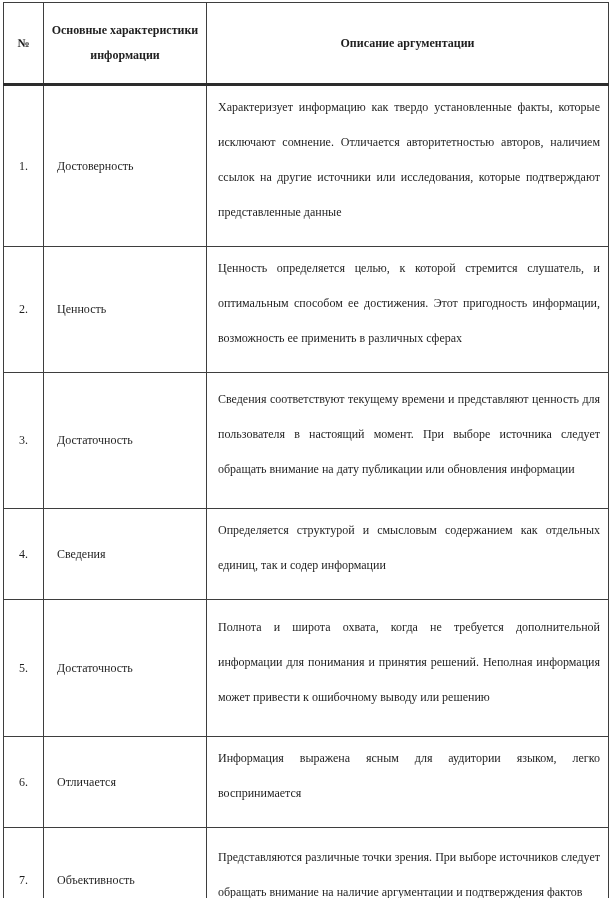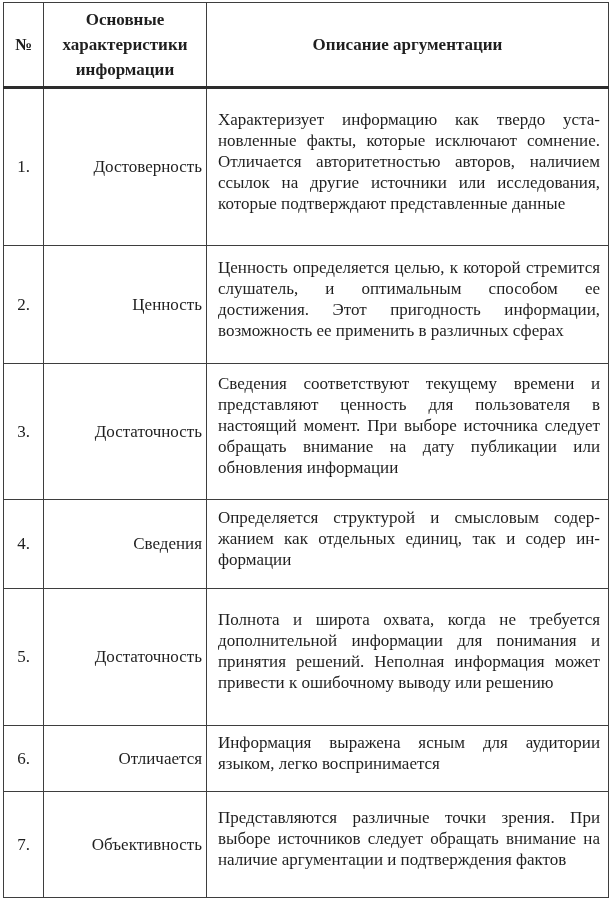--- a/index.html
+++ b/index.html
@@ -16,41 +16,41 @@
     table-layout: fixed;
     width: 605px;
     margin: 2px 0 0 3px;
   }
   col.c-num  { width: 40px; }
   col.c-name { width: 163px; }
   col.c-desc { width: 402px; }
   th, td {
     border: 1.5px solid #3e3e3e;
     vertical-align: middle;
-    font-size: 17px;
+    font-size: 12px;
   }
   thead th {
     border-bottom: 3px solid #2c2c2c;
     font-weight: bold;
     text-align: center;
     line-height: 25px;
     padding: 4px 6px;
   }
   thead tr { height: 82px; }
   td.cell-num {
     text-align: center;
     padding: 0 2px;
   }
   td.cell-name {
-    text-align: right;
+    text-align: left;
     padding: 0 4px 0 13px;
   }
   td.cell-desc {
     text-align: justify;
-    line-height: 21px;
+    line-height: 35px;
     padding: 4px 8px 16px 11px;
     hyphens: manual;
     overflow-wrap: break-word;
   }
   tbody tr.r1 { height: 158px; }
   tbody tr.r2 { height: 118px; }
   tbody tr.r3 { height: 136px; }
   tbody tr.r4 { height: 89px;  }
   tbody tr.r5 { height: 137px; }
   tbody tr.r6 { height: 66px;  }

